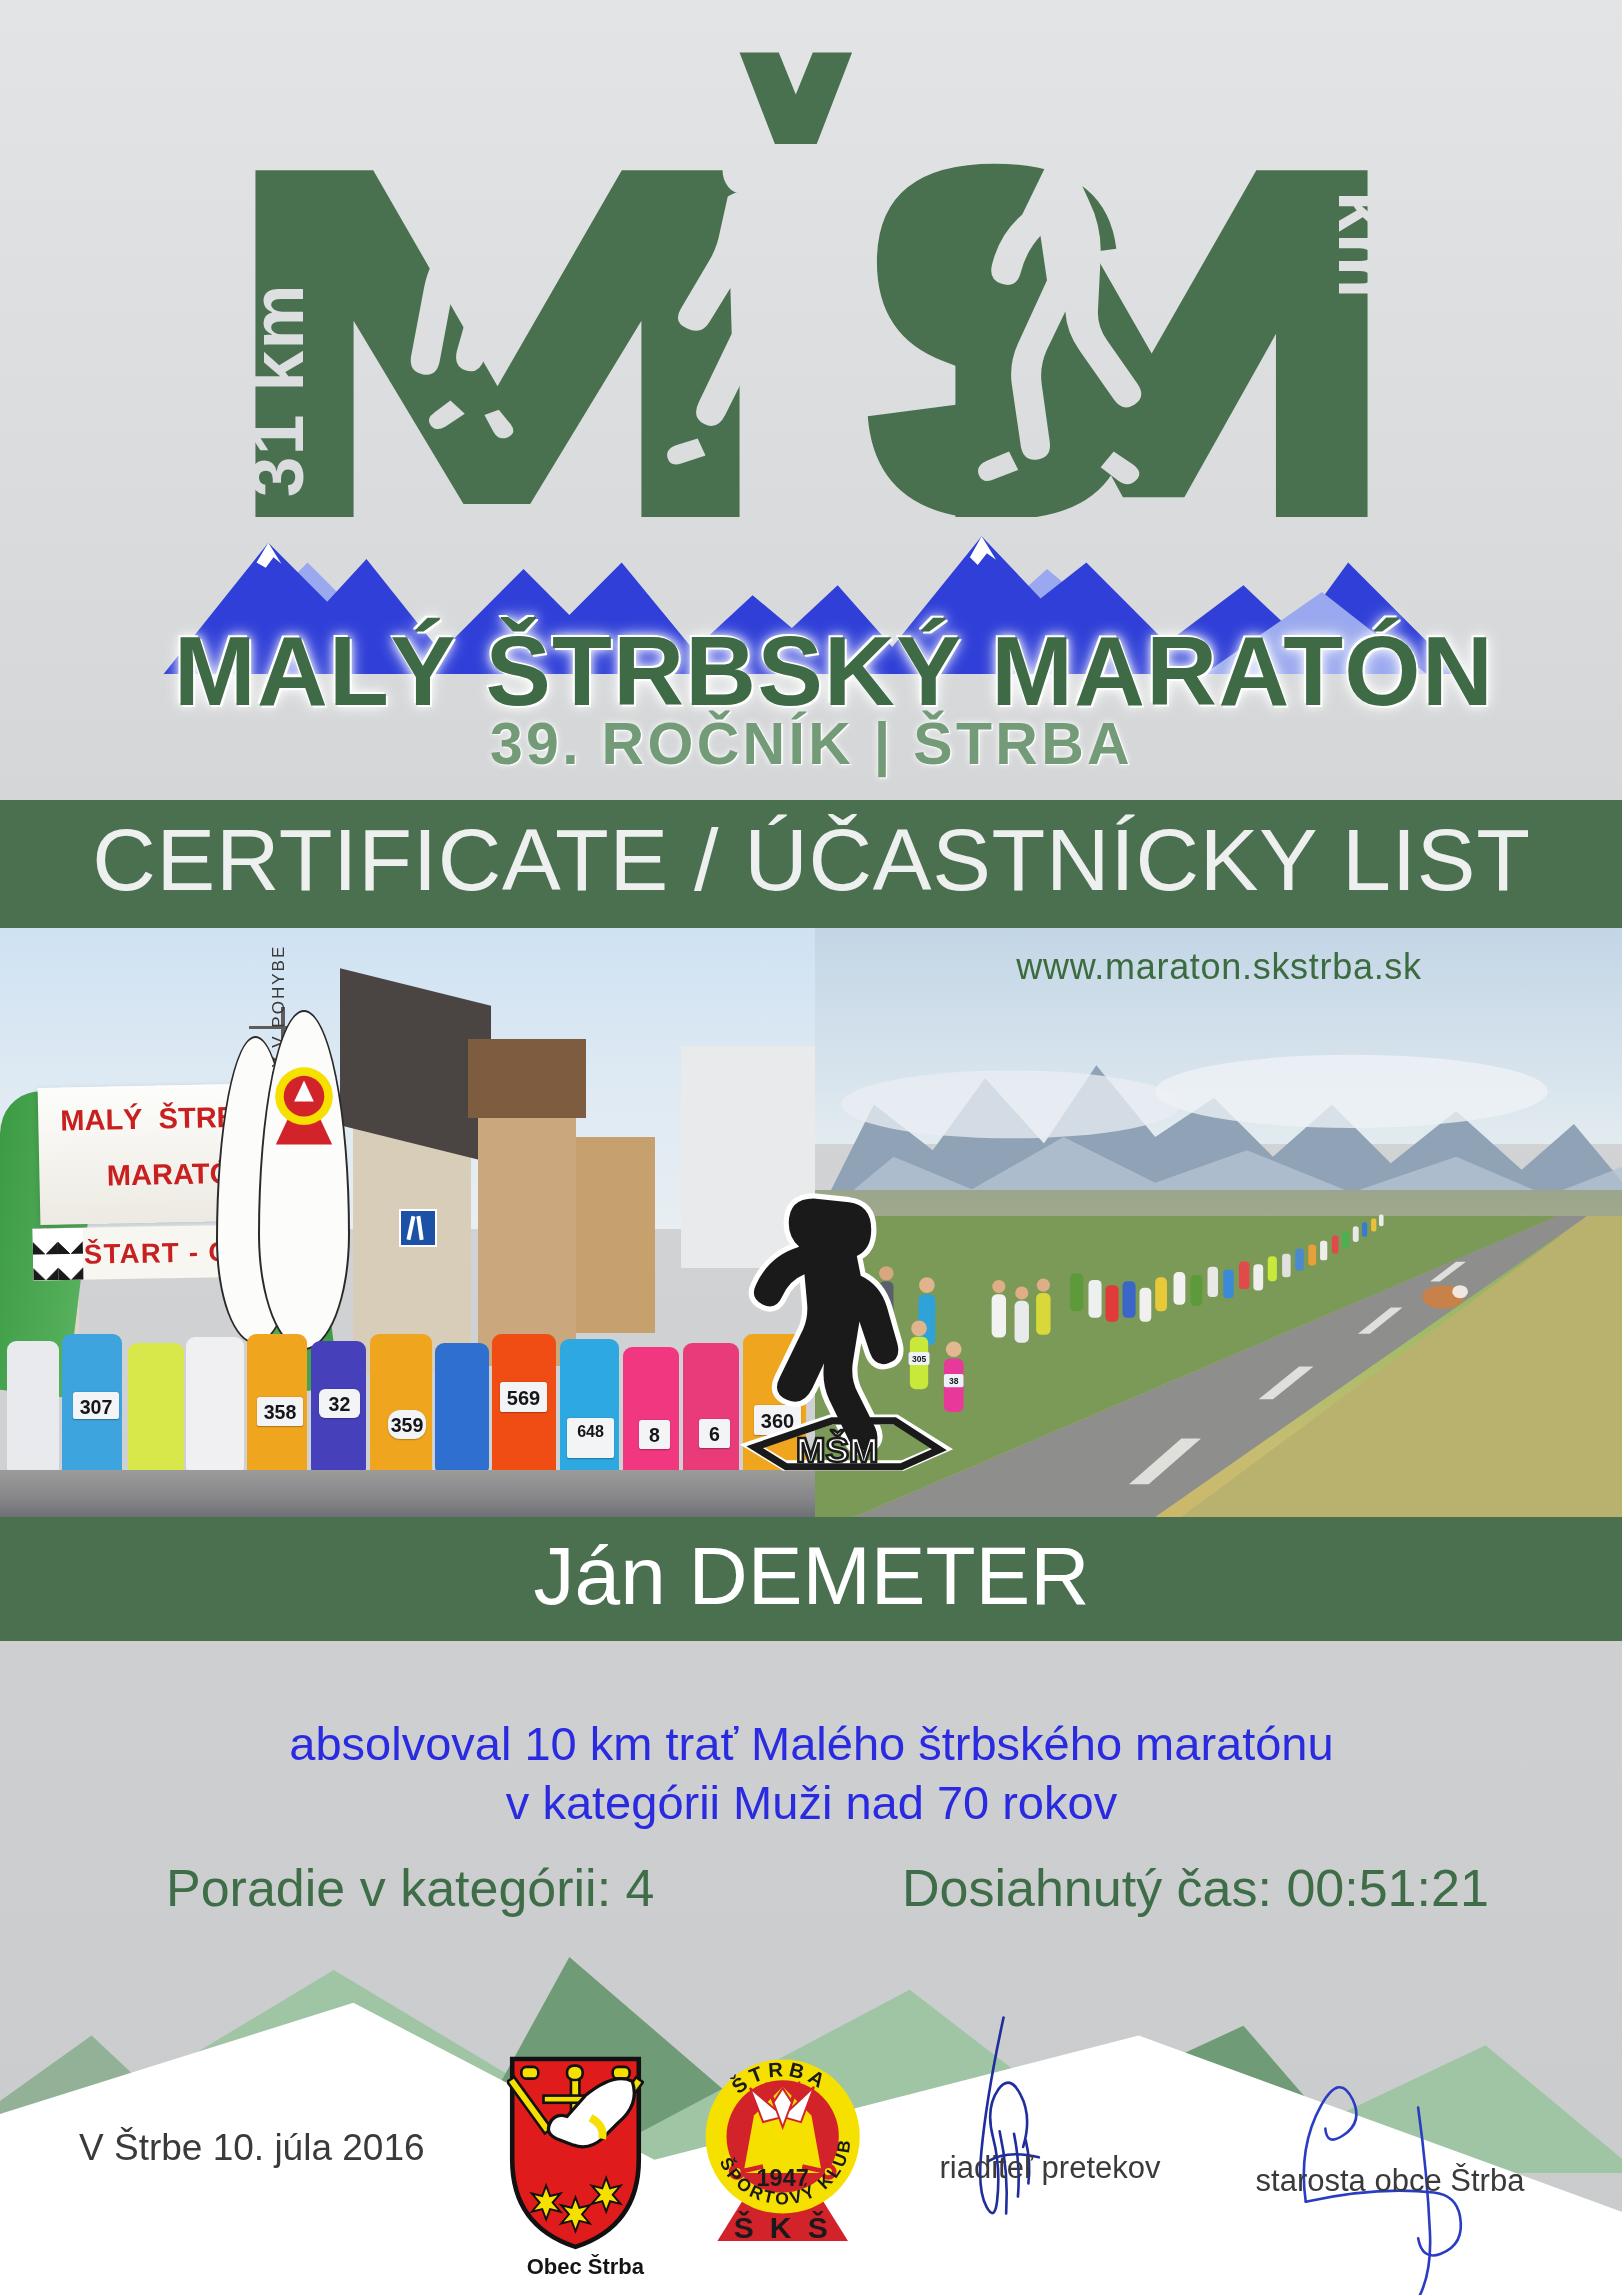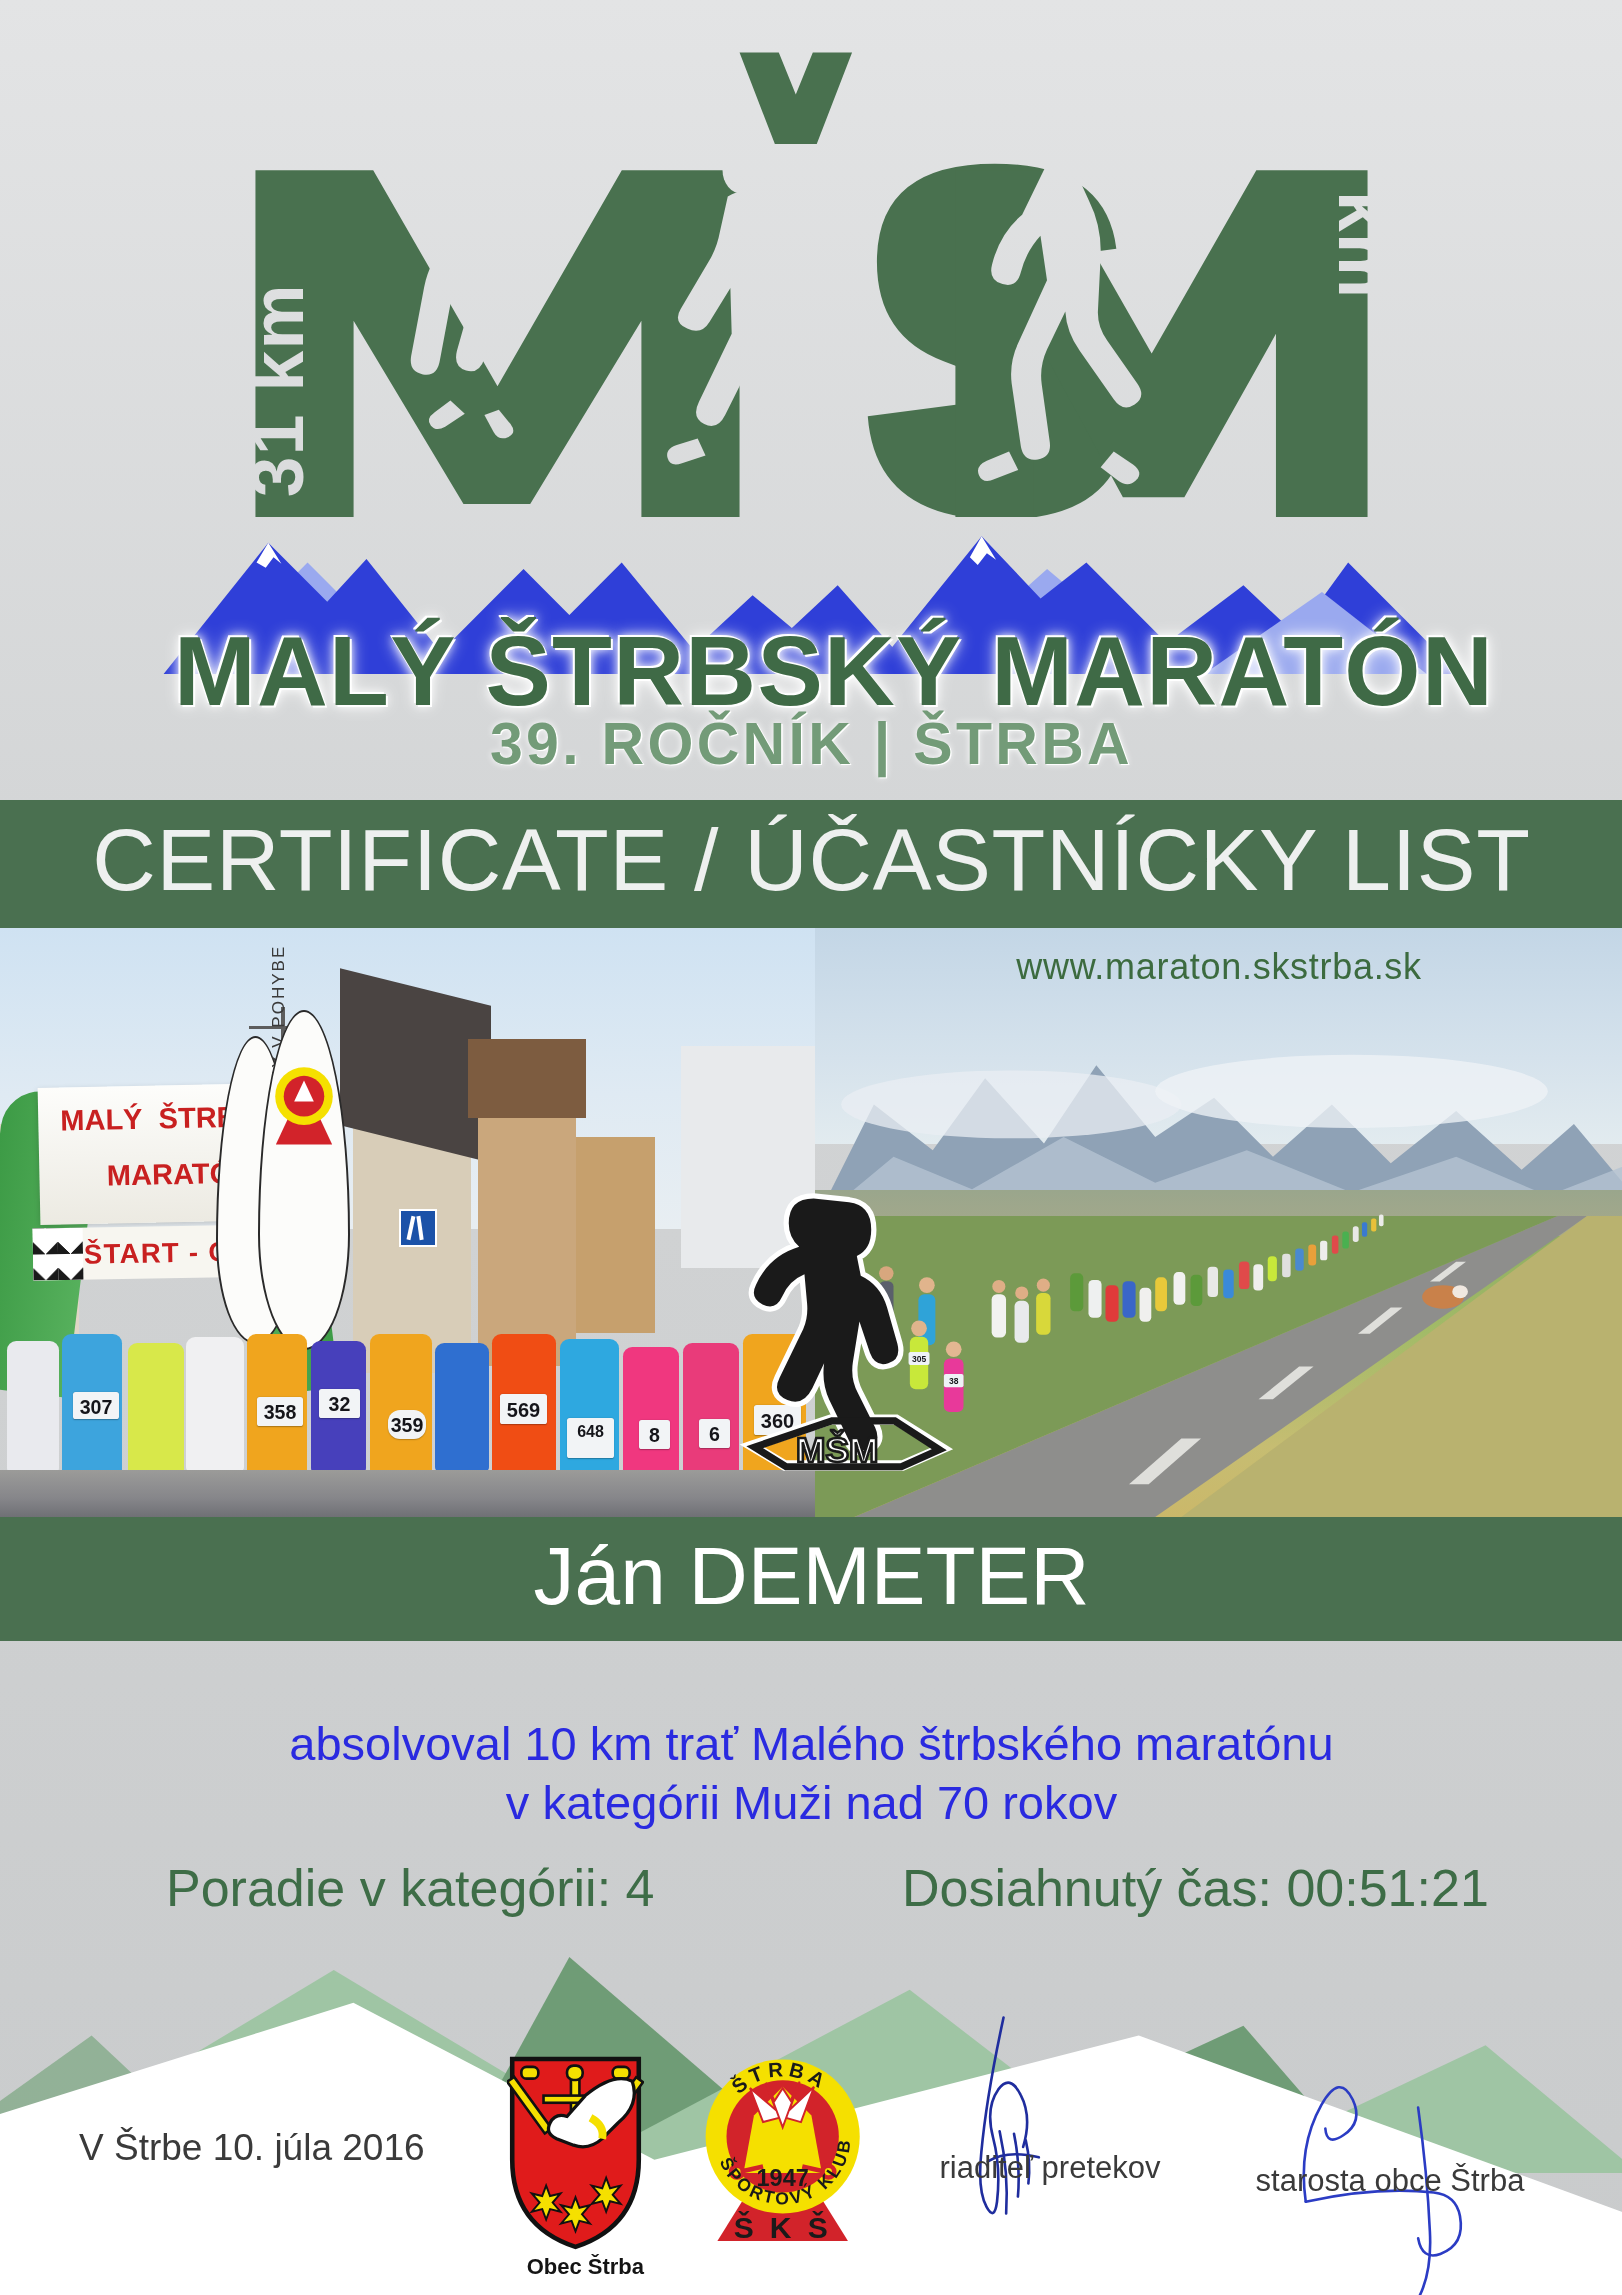--- a/index.html
+++ b/index.html
@@ -277,23 +277,23 @@
       <div class="runner-body" style="left:370px; top:0px;  width:62px;  height:143px; background:#f0a51e;"></div>
       <div class="runner-body" style="left:435px; top:9.2px; width:54px;  height:128px; background:#2f6fd0;"></div>
       <div class="runner-body" style="left:492px; top:0px;  width:64px;  height:144px; background:#f04d14;"></div>
       <div class="runner-body" style="left:560px; top:5.2px;  width:59px;  height:135px; background:#2ea8e0;"></div>
       <div class="runner-body" style="left:623px; top:13px; width:56px;  height:127px; background:#f0377f;"></div>
       <div class="runner-body" style="left:683px;top:9.2px; width:56px;  height:131px; background:#e93b7a;"></div>
       <div class="runner-body" style="left:743px;top:0px;  width:63px;  height:143px; background:#f0a51e;"></div>
 
       <div class="bib" style="left:73px; top:58px;  width:46px; height:27px; font-size:19.6px; padding-top:5.9px;text-align:center;">307</div>
       <div class="bib" style="left:257px; top:63px;  width:46px; height:29px; font-size:19.6px; padding-top:5.9px;">358</div>
-      <div class="bib" style="left:319px; top:55px;  width:41px; height:29px; font-size:19.6px; padding-top:5.9px;">32</div>
+      <div class="bib" style="left:319px; top:55px;  width:41px; height:29px; font-size:19.6px; padding-top:5.9px;border-radius:6px;">32</div>
       <div class="bib" style="left:388px; top:76px; width:38px; height:29px; font-size:19.6px; padding-top:5.9px;border-radius:12px;">359</div>
-      <div class="bib" style="left:500px; top:60px;  width:47px; height:30px; font-size:20px; padding-top:5.9px;">569</div>
+      <div class="bib" style="left:500px; top:48px;  width:47px; height:30px; font-size:20px; padding-top:5.9px;">569</div>
       <div class="bib" style="left:567px; top:84px; width:47px; height:40px; font-size:16px; padding-top:5.9px;">648</div>
       <div class="bib" style="left:639px; top:86px; width:31px; height:29px; font-size:19.6px; padding-top:5.9px;">8</div>
       <div class="bib" style="left:699px;top:85px; width:31px; height:29px; font-size:19.6px; padding-top:5.9px;">6</div>
       <div class="bib" style="left:754px;top:71px; width:47px; height:30px; font-size:20px; padding-top:5.9px;">360</div>
     </div>
     <div class="pl-road" style="top:542px;height:47px;"></div>
   </div>
 
   <div id="photo-right">
     <div class="pr-sky"></div>

